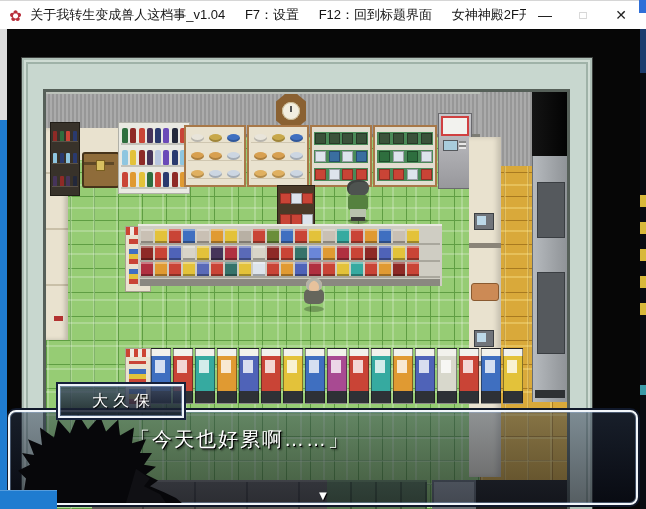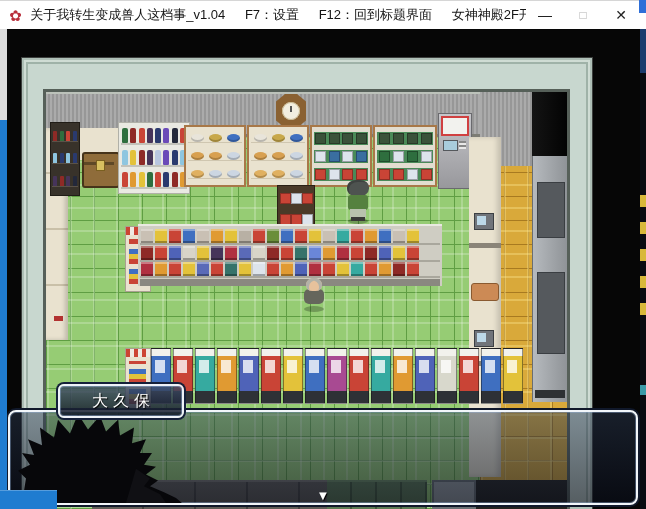--- a/index.html
+++ b/index.html
@@ -138,21 +138,21 @@
     border-radius:45% 45% 55% 55%;box-shadow:2px 2px 0 rgba(0,0,0,.2) inset;}
   .clerk .shirt{position:absolute;left:2px;top:15px;width:20px;height:15px;background:var(--c-shirt);border-radius:3px;}
   .clerk .pants{position:absolute;left:4px;top:29px;width:16px;height:9px;background:var(--c-pants);}
   .clerk .shoes{position:absolute;left:5px;top:37px;width:14px;height:4px;background:#3a3a38;}
   .elder{left:256px;top:186px;height:34px;}
   .elder .head{position:absolute;left:4px;top:0;width:16px;height:13px;background:var(--e-head);border-radius:50% 50% 40% 40%;
     box-shadow:-3px 2px 0 var(--e-hair) inset,3px 2px 0 var(--e-hair) inset;}
   .elder .body{position:absolute;left:2px;top:11px;width:20px;height:15px;background:var(--e-coat);border-radius:5px;}
 
   
-  .namebox{left:58px;top:384px;width:122px;height:30px;z-index:32;border-radius:6px;
+  .namebox{left:58px;top:384px;width:122px;height:30px;z-index:32;border-radius:0;
     border:2px solid #eef2f8;background:linear-gradient(180deg,rgba(62,76,102,.82),rgba(14,20,36,.85));
     box-shadow:0 0 0 2px #15203a, inset 0 0 0 1px rgba(150,180,220,.45);
     display:flex;align-items:center;justify-content:center;}
   .namebox span{color:#fff;font-size:16px;letter-spacing:5px;text-shadow:1px 1px 1px #000;padding-left:5px;}
   .dialog{left:8px;top:410px;width:630px;height:95px;z-index:30;border-radius:8px;box-sizing:border-box;
     border:2px solid var(--dialogborder);
     background:linear-gradient(180deg,rgba(44,58,82,.48),rgba(10,14,26,.60));
     box-shadow:0 0 0 2px #10182a, inset 0 0 0 1px rgba(150,180,220,.4);}
   .portrait{position:absolute;left:6px;bottom:0;width:170px;height:93px;}
   .dialog-text{position:absolute;left:120px;top:14px;color:#fff;font-size:20px;letter-spacing:2px;
@@ -497,16 +497,17 @@
 
   <div class="abs namebox">
     <span>大久保</span>
   </div>
 
   <div class="abs dialog">
     <svg class="portrait" viewBox="0 0 170 95" preserveAspectRatio="none">
       <path fill="#07070a" d="M6 95 L10 70 L2 62 L14 56 L6 44 L18 46 L12 30 L26 36 L24 18 L38 28 L42 10 L54 24 L62 4 L72 20 L84 6 L90 22 L102 10 L104 26 L118 18 L116 34 L130 30 L124 44 L136 44 L128 56 L140 58 L130 66 L142 72 L134 78 L148 84 L160 90 L166 95 Z"></path>
       <path fill="#101014" d="M120 60 L134 70 L128 78 L144 86 L150 95 L110 95 Z"></path>
     </svg>
+    <div class="dialog-text">「今天也好累啊……」</div>
     <div class="continue-arrow">▼</div>
   </div>
 
 </div>
 
 </body></html>

